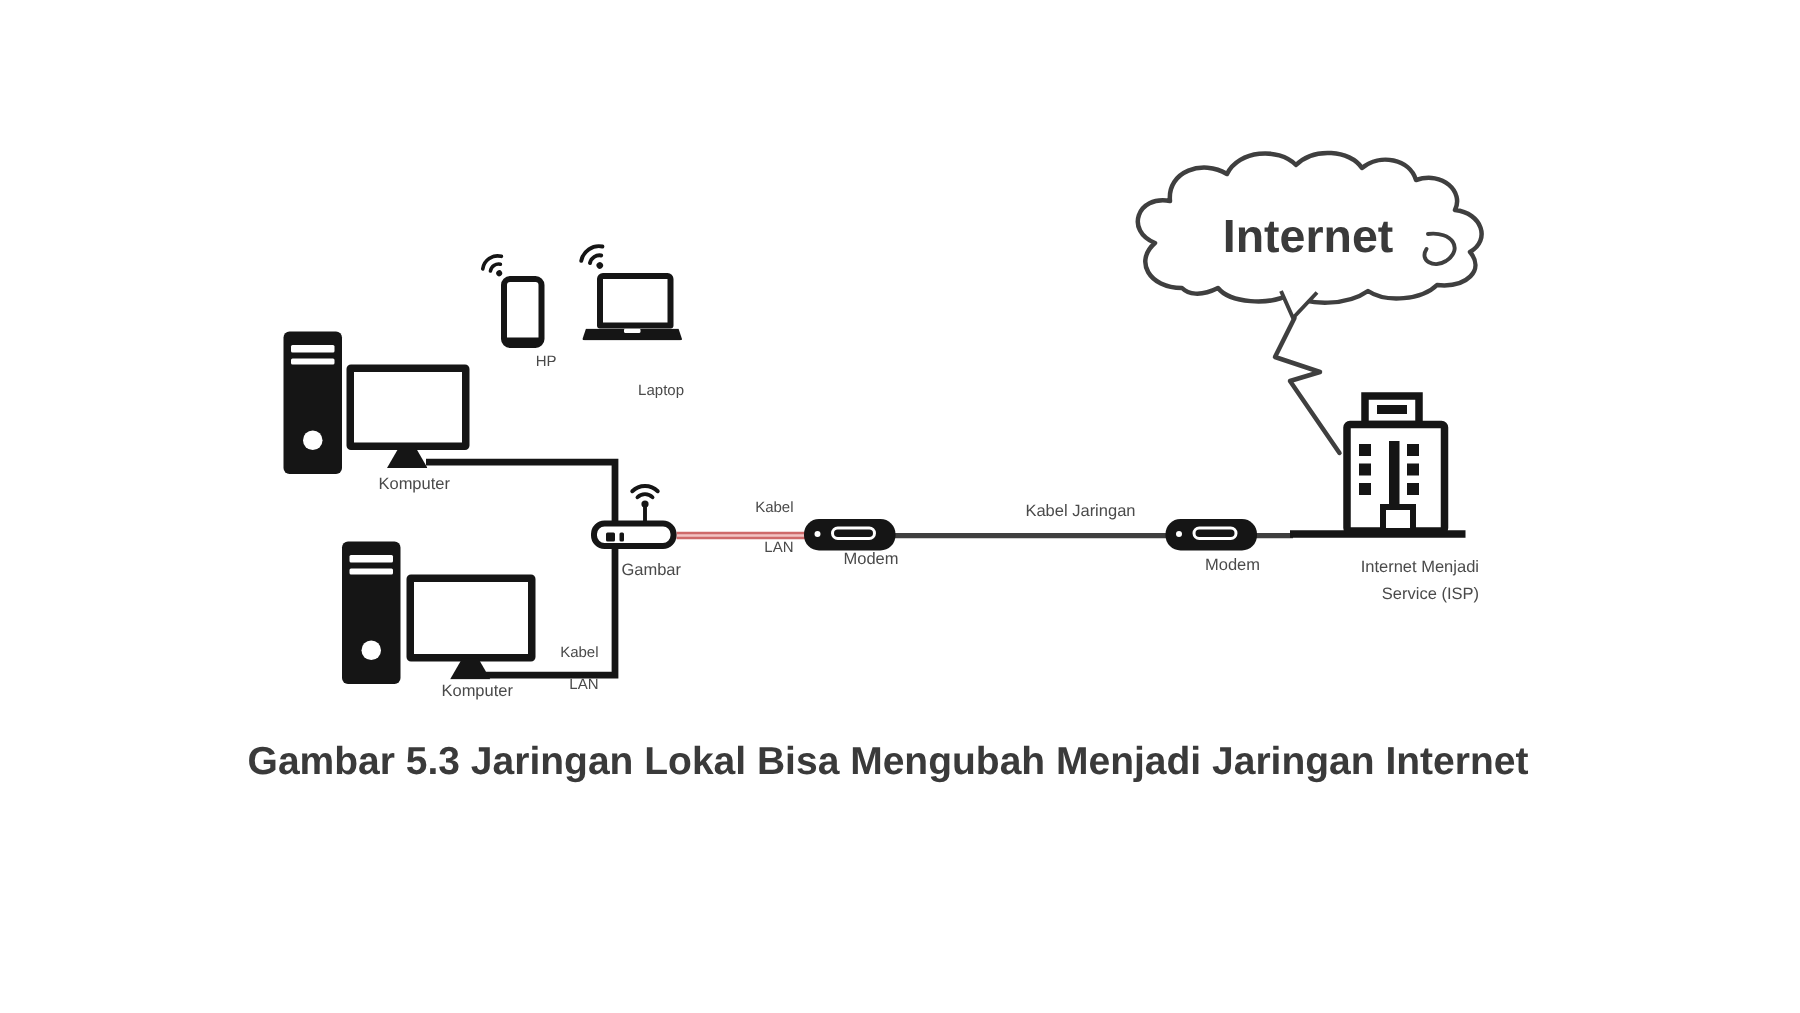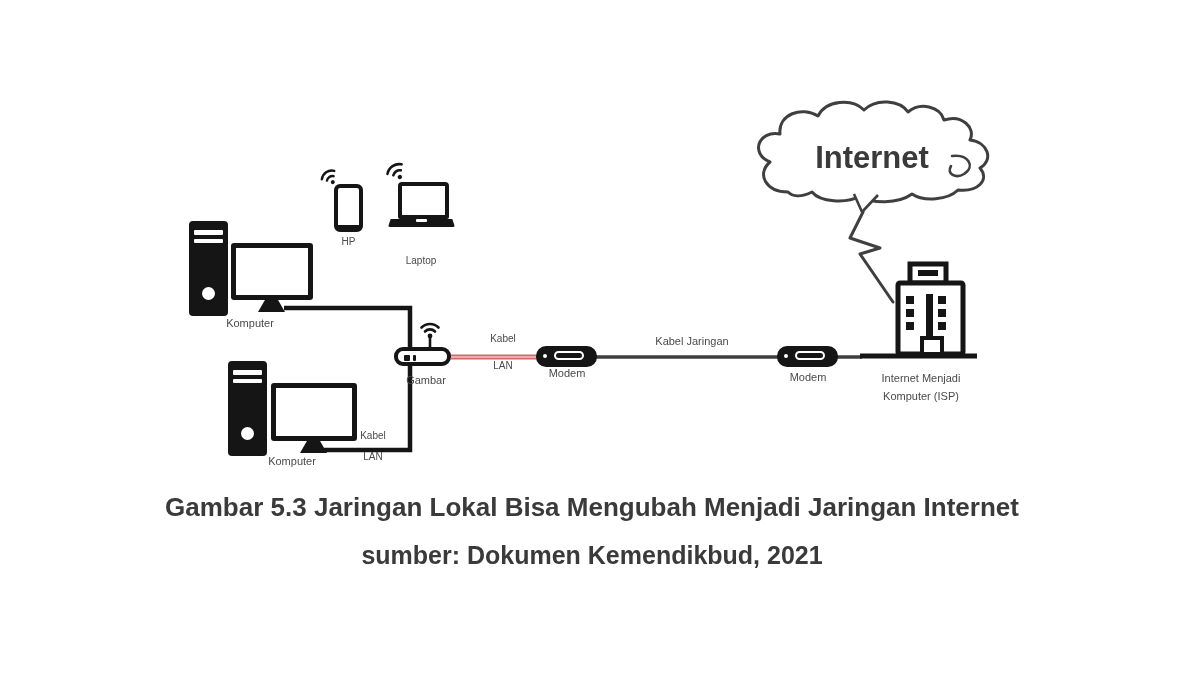--- a/index.html
+++ b/index.html
@@ -42,21 +42,21 @@
 
   
   .modem{position:absolute;width:61px;height:21px;background:var(--ink);border-radius:10px;}
   .modem .slot{position:absolute;left:18px;top:5px;width:30px;height:9px;border:2.5px solid #fff;
                border-radius:5px;box-sizing:border-box;}
   .modem .led{position:absolute;left:7px;top:8px;width:4px;height:4px;background:#fff;border-radius:50%;}
 
   .wifi{position:absolute;transform:rotate(-34deg);}
 
   
-  .lbl{position:absolute;font-size:11px;line-height:1.25;color:var(--label);text-align:center;}
+  .lbl{position:absolute;font-size:11px;line-height:1.25;color:var(--label);text-align:right;}
   .lbl.small{font-size:10px;}
   .cloud-text{font-size:31px;font-weight:600;fill:var(--caption);
               font-family:"Liberation Sans","DejaVu Sans",sans-serif;}
 
   .caption{position:absolute;left:0;right:16px;text-align:center;font-weight:700;color:var(--caption);}
   .caption.l1{top:492px;font-size:26px;}
   .caption.l2{top:541px;font-size:25px;}
 </style>
 </head>
 <body>
@@ -142,35 +142,34 @@
     <rect x="48" y="40" width="8" height="8" fill="var(--ink)"></rect>
     <rect x="48" y="53" width="8" height="8" fill="var(--ink)"></rect>
     <rect x="48" y="66" width="8" height="8" fill="var(--ink)"></rect>
     <rect x="80" y="40" width="8" height="8" fill="var(--ink)"></rect>
     <rect x="80" y="53" width="8" height="8" fill="var(--ink)"></rect>
     <rect x="80" y="66" width="8" height="8" fill="var(--ink)"></rect>
     <rect x="64" y="82" width="20" height="16" fill="#fff" stroke="var(--ink)" stroke-width="4"></rect>
   </svg>
   <div class="lbl" style="left:856px;top:372px;width:130px;">
     <div>Internet Menjadi</div>
-    <div style="margin-top:4px;">Komputer (ISP)</div>
+    <div style="margin-top:4px;">Service (ISP)</div>
   </div>
 
   <svg class="abs" style="left:748px;top:96px;" width="264" height="126" viewBox="0 0 264 126">
     <path d="M40,96 C18,96 8,78 22,66 C2,58 10,34 32,38 C30,18 54,10 70,20 C78,4 104,2 116,14
              C128,2 152,4 160,16 C172,6 192,10 196,24 C214,18 228,32 222,44 C240,46 246,64 232,72
              C242,84 230,96 210,94 C200,104 176,106 164,98 C150,108 124,108 112,100 C98,108 72,106 64,96
              C52,102 44,100 40,96 Z" fill="#fff" stroke="var(--line)" stroke-width="3" stroke-linejoin="round"></path>
     <path d="M204,60 C220,58 228,70 216,78 C208,83 198,78 203,70" fill="none" stroke="var(--line)" stroke-width="2.6" stroke-linecap="round"></path>
     <path d="M106,98 L114,116 L130,99" fill="#fff" stroke="var(--line)" stroke-width="2.6" stroke-linejoin="round"></path>
     <text x="124" y="72" text-anchor="middle" class="cloud-text">Internet</text>
   </svg>
 
   <div class="lbl small" style="left:477px;top:333px;width:52px;">Kabel</div>
   <div class="lbl small" style="left:477px;top:360px;width:52px;">LAN</div>
   <div class="lbl small" style="left:347px;top:430px;width:52px;">Kabel</div>
   <div class="lbl small" style="left:347px;top:451px;width:52px;">LAN</div>
   <div class="lbl" style="left:627px;top:335px;width:130px;">Kabel Jaringan</div>
 
   <div class="caption l1">Gambar 5.3 Jaringan Lokal Bisa Mengubah Menjadi Jaringan Internet</div>
-  <div class="caption l2">sumber: Dokumen Kemendikbud, 2021</div>
 
 </div>
 
 </body></html>

